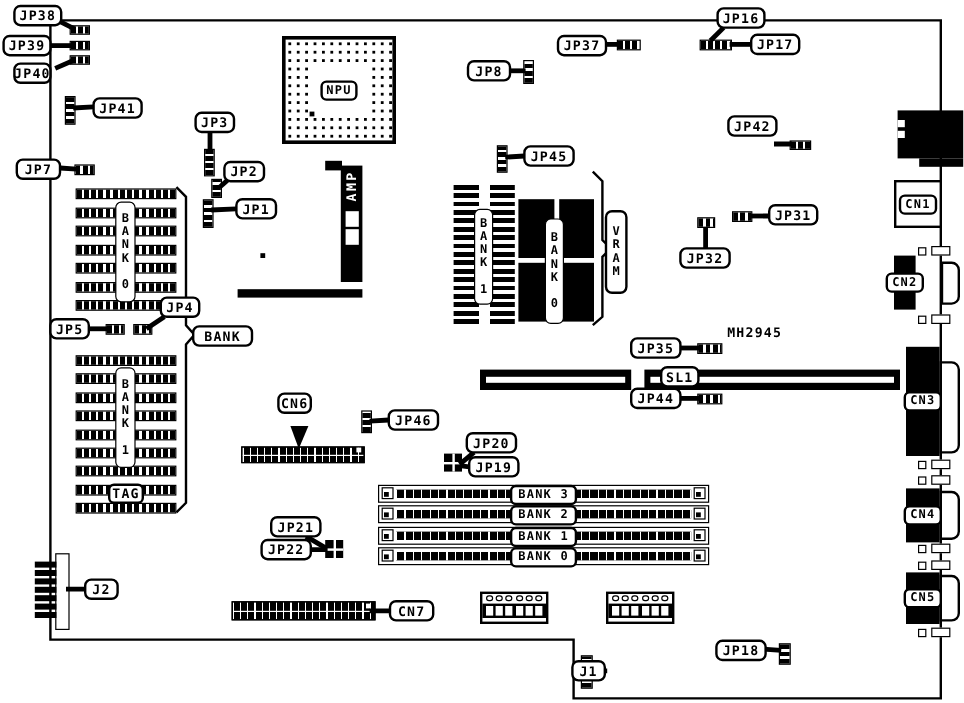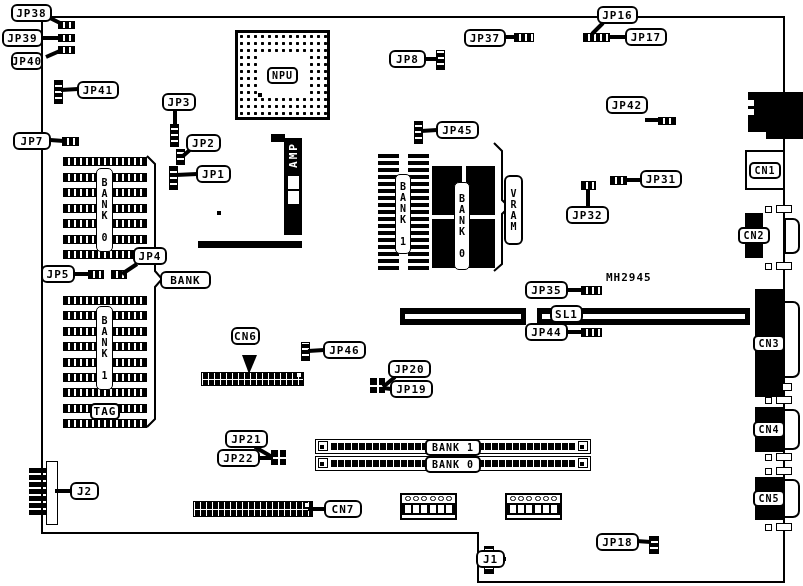--- a/index.html
+++ b/index.html
@@ -152,20 +152,32 @@
   <div class="slotseg" style="left:537px;top:308px;width:213px">
       <div class="slotstripe"></div>
     </div>
   <div class="parttext" style="left:606px;top:271px">MH2945</div>
 
   <div class="grid2" style="left:201px;top:372px;width:101px;height:12px"></div>
   <div class="abs" style="left:297px;top:373px;width:4px;height:4px;background:#fff;z-index:2"></div>
   <div class="grid2" style="left:193px;top:501px;width:118px;height:14px"></div>
   <div class="abs" style="left:305px;top:503px;width:4px;height:4px;background:#fff;z-index:2"></div>
 
+  <div class="simm" style="left:315px;top:404px;width:276px;height:15px">
+    <div class="clip" style="left:2px"></div>
+      <div class="clip" style="right:2px"></div>
+    <div class="simmbar" style="left:14px;right:14px"></div>
+    <div class="simmlabel">BANK 3</div>
+  </div>
+  <div class="simm" style="left:315px;top:421px;width:276px;height:15px">
+    <div class="clip" style="left:2px"></div>
+      <div class="clip" style="right:2px"></div>
+    <div class="simmbar" style="left:14px;right:14px"></div>
+    <div class="simmlabel">BANK 2</div>
+  </div>
   <div class="simm" style="left:315px;top:439px;width:276px;height:15px">
     <div class="clip" style="left:2px"></div>
       <div class="clip" style="right:2px"></div>
     <div class="simmbar" style="left:14px;right:14px"></div>
     <div class="simmlabel">BANK 1</div>
   </div>
   <div class="simm" style="left:315px;top:456px;width:276px;height:15px">
     <div class="clip" style="left:2px"></div>
       <div class="clip" style="right:2px"></div>
     <div class="simmbar" style="left:14px;right:14px"></div>
@@ -233,21 +245,21 @@
 
   <div class="blk connbox" style="left:745px;top:213px;width:18px;height:45px">
     <span class="clabel">CN2</span>
   </div>
   <div class="dsub" style="left:784px;top:218px;width:16px;height:36px"></div>
 
   <div class="screwA" style="left:765px;top:263px"></div>
   <div class="screwB" style="left:776px;top:262px"></div>
 
   <div class="dsub" style="left:783px;top:301px;width:17px;height:77px"></div>
-  <div class="blk connbox" style="left:755px;top:289px;width:28px;height:108px">
+  <div class="blk connbox" style="left:755px;top:289px;width:28px;height:91px">
     <span class="clabel">CN3</span>
   </div>
 
   <div class="screwA" style="left:765px;top:384px"></div>
   <div class="screwB" style="left:776px;top:383px"></div>
   <div class="screwA" style="left:765px;top:397px"></div>
   <div class="screwB" style="left:776px;top:396px"></div>
 
   <div class="dsub" style="left:783px;top:409px;width:17px;height:41px"></div>
   <div class="blk connbox" style="left:755px;top:407px;width:28px;height:45px">

